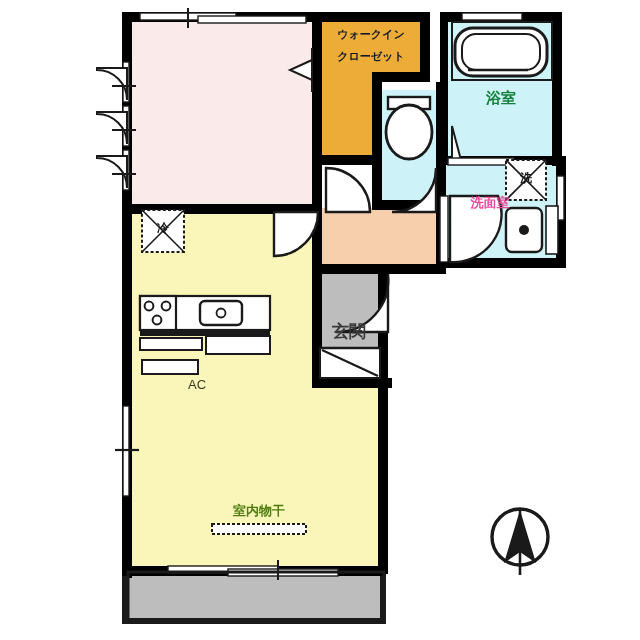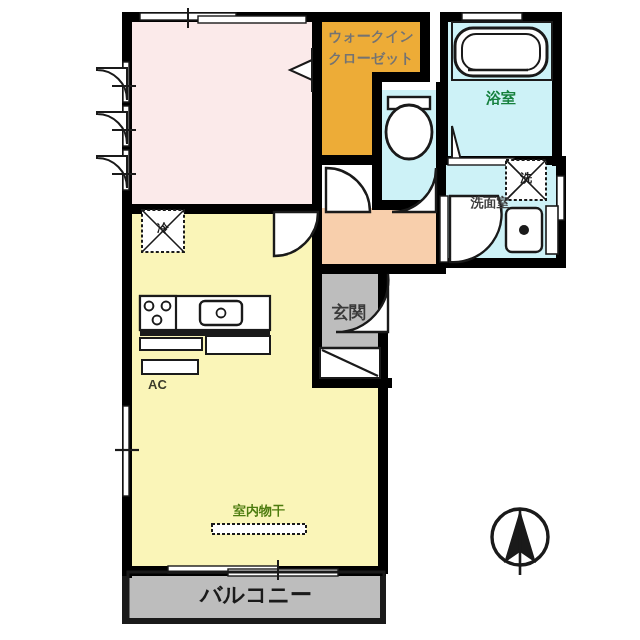--- a/index.html
+++ b/index.html
@@ -31,26 +31,26 @@
     color: #1a1a1a;
     white-space: nowrap;
     letter-spacing: 0px;
     line-height: 1.05;
     text-align: center;
     pointer-events: none;
   }
   .lbl.rm-main   { font-size: 27px; font-weight: 700; }
   .lbl.rm-sub    { font-size: 27px; font-weight: 700; }
   .lbl.rm-small  { font-size: 15px; font-weight: 600; color: #15803d; }
-  .lbl.rm-tiny   { font-size: 13px; font-weight: 600; color: #404040; }
-  .lbl.rm-wic    { font-size: 14px; font-weight: 700; color: #737373; line-height: 1.25; }
-  .lbl.rm-ac     { font-size: 13px; font-weight: 700; color: #3a3a2a; }
+  .lbl.rm-tiny   { font-size: 13px; font-weight: 600; color: #ec4899; }
+  .lbl.rm-wic    { font-size: 11px; font-weight: 700; color: #0f172a; line-height: 1.25; }
+  .lbl.rm-ac     { font-size: 13px; font-weight: 400; color: #3a3a2a; margin-left: 40px; }
   .lbl.rm-dry    { font-size: 13px; font-weight: 600; color: #4d7c0f; }
   .lbl.rm-bal    { font-size: 22px; font-weight: 700; color: #1a1a1a; }
-  .lbl.rm-genkan { font-size: 17px; font-weight: 700; color: #3a3a3a; }
+  .lbl.rm-genkan { font-size: 17px; font-weight: 700; color: #3a3a3a; margin-top: 19px; }
   .lbl.mark      { font-size: 12px; font-weight: 700; color: #1a1a1a; }
 </style>
 </head>
 <body>
 
 <div id="plan">
 
   <svg width="640" height="640" viewBox="0 0 640 640">
 
     <g>
@@ -288,15 +288,14 @@
 
   <div class="lbl mark" style="left:142px; top:222px; width:42px;">冷</div>
 
   <div class="lbl rm-genkan" style="left:320px; top:304px; width:58px;">玄関</div>
 
   <div class="lbl rm-ac" style="left:148px; top:378px; width:40px; text-align:left;">AC</div>
 
 
   <div class="lbl rm-dry" style="left:209px; top:504px; width:100px;">室内物干</div>
 
-  <div class="lbl rm-bal" style="left:180px; top:583px; width:152px;">バルコニー</div>
 
 </div>
 
 </body></html>

